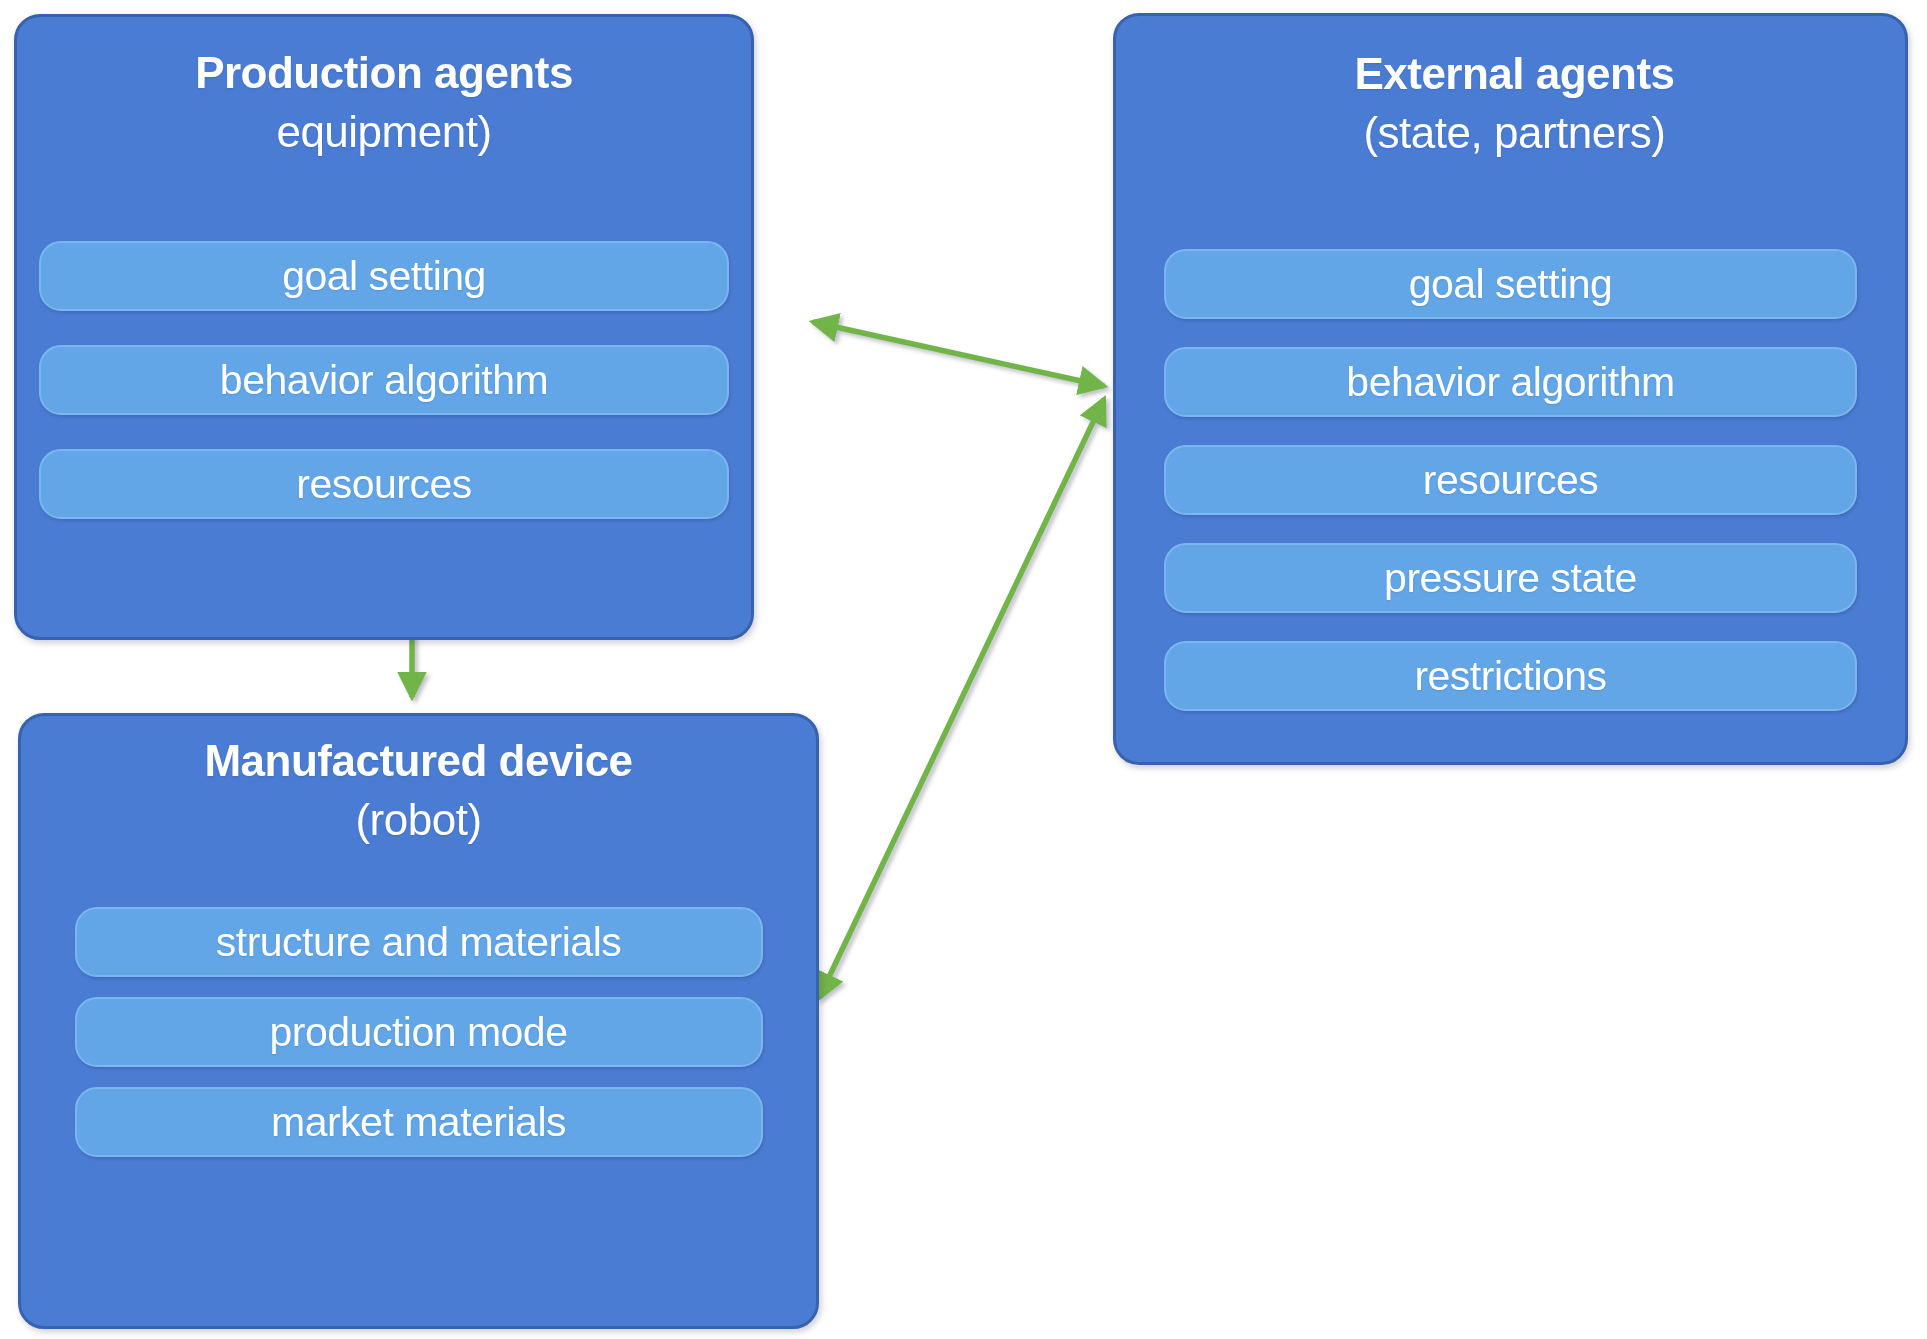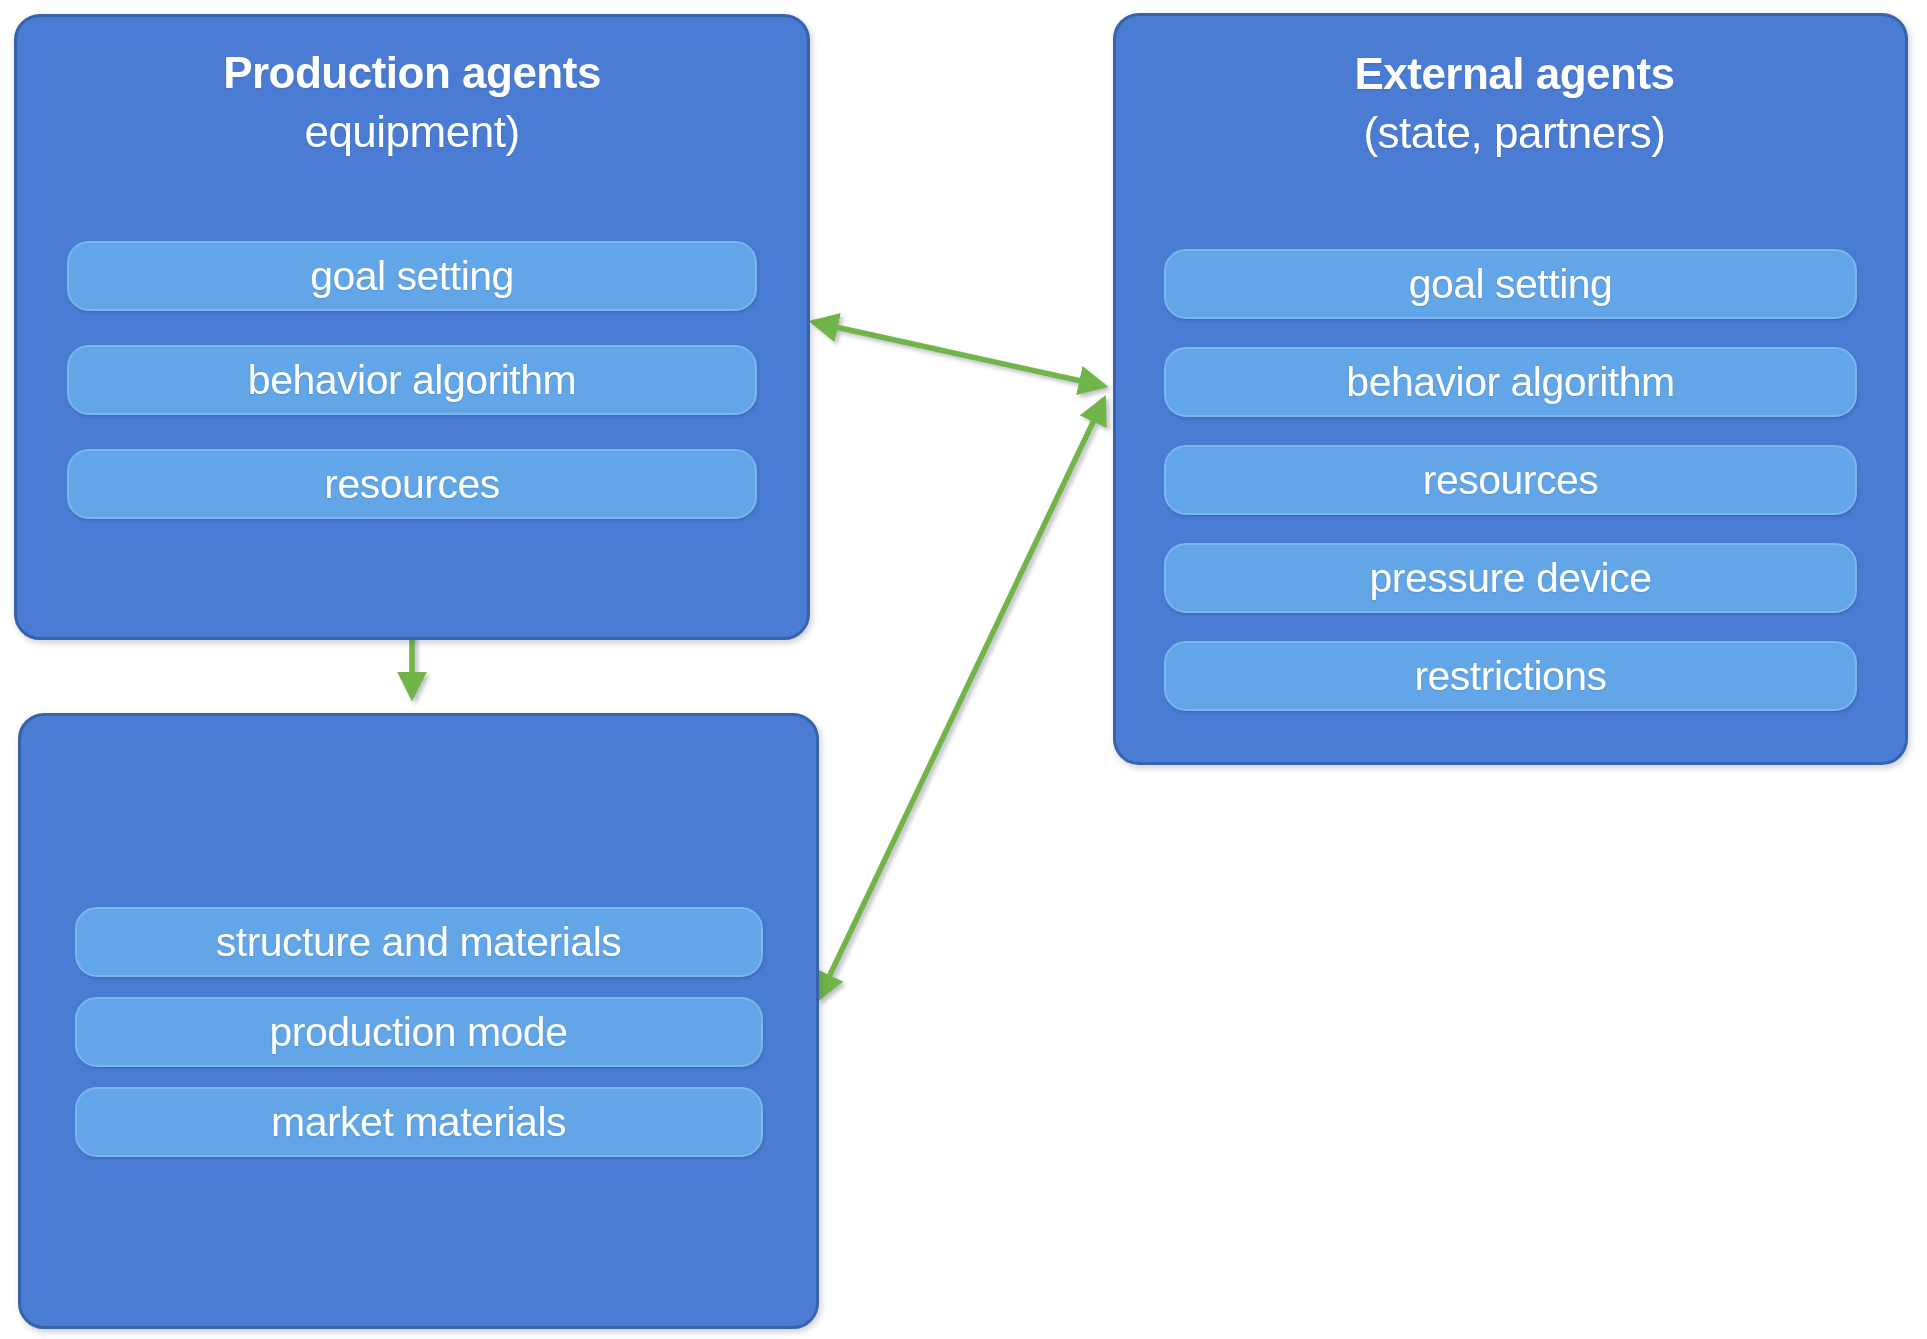--- a/index.html
+++ b/index.html
@@ -17,21 +17,21 @@
   }
   .box {
     position: absolute;
     box-sizing: border-box;
     background: var(--box-fill);
     border: 3px solid var(--box-border);
     border-radius: 26px;
     box-shadow: 2px 3px 6px rgba(60,60,90,0.25);
     color: var(--text);
   }
-  #box-production { left: 14px;   top: 14px;  width: 796px; height: 626px; }
+  #box-production { left: 14px;   top: 14px;  width: 740px; height: 626px; }
   #box-external   { left: 1113px; top: 13px;  width: 795px; height: 752px; }
   #box-device     { left: 18px;   top: 713px; width: 801px; height: 616px; }
 
   .box-header {
     text-align: center;
     line-height: 59px;
     font-size: 44px;
     letter-spacing: -0.5px;
     text-shadow: 0 1px 2px rgba(0,0,40,0.12);
   }
@@ -119,26 +119,30 @@
 
   <div class="box" id="box-external">
     <div class="box-header">
       <div class="box-title">External agents</div>
       <div class="box-subtitle">(state, partners)</div>
     </div>
     <div class="items">
       <div class="item">goal setting</div>
       <div class="item">behavior algorithm</div>
       <div class="item">resources</div>
-      <div class="item">pressure device</div>
+      <div class="item">pressure state</div>
       <div class="item">restrictions</div>
     </div>
   </div>
 
   <div class="box" id="box-device">
+    <div class="box-header">
+      <div class="box-title">Manufactured device</div>
+      <div class="box-subtitle">(robot)</div>
+    </div>
     <div class="items">
       <div class="item">structure and materials</div>
       <div class="item">production mode</div>
       <div class="item">market materials</div>
     </div>
   </div>
 
 </div>
 
 </body></html>

